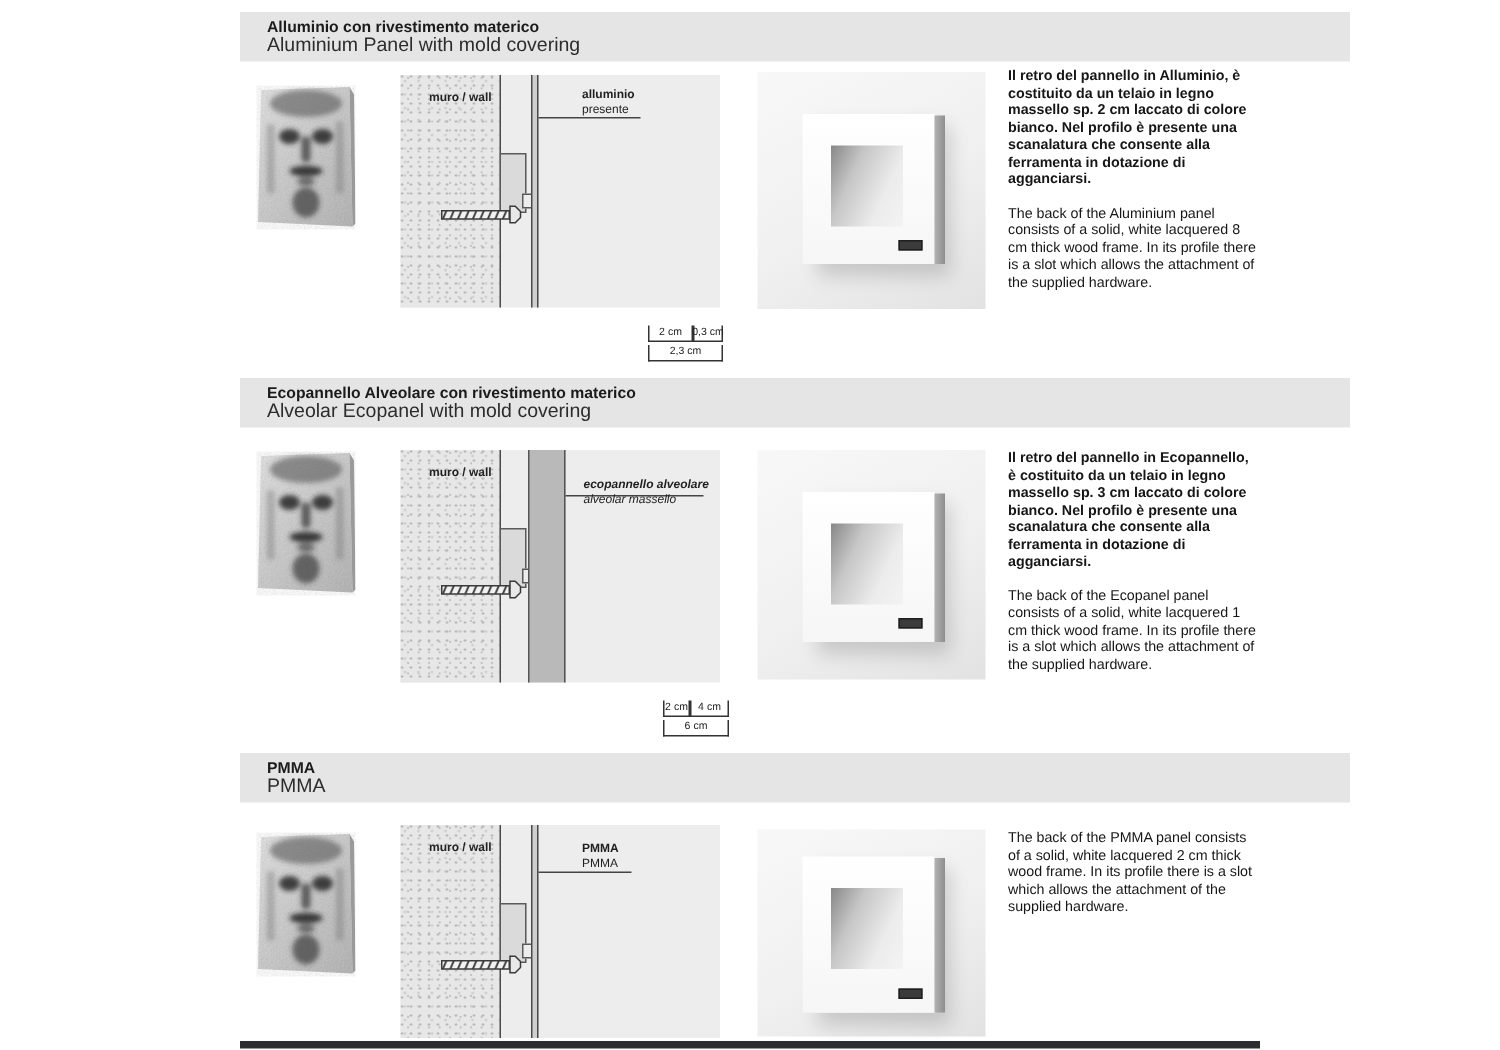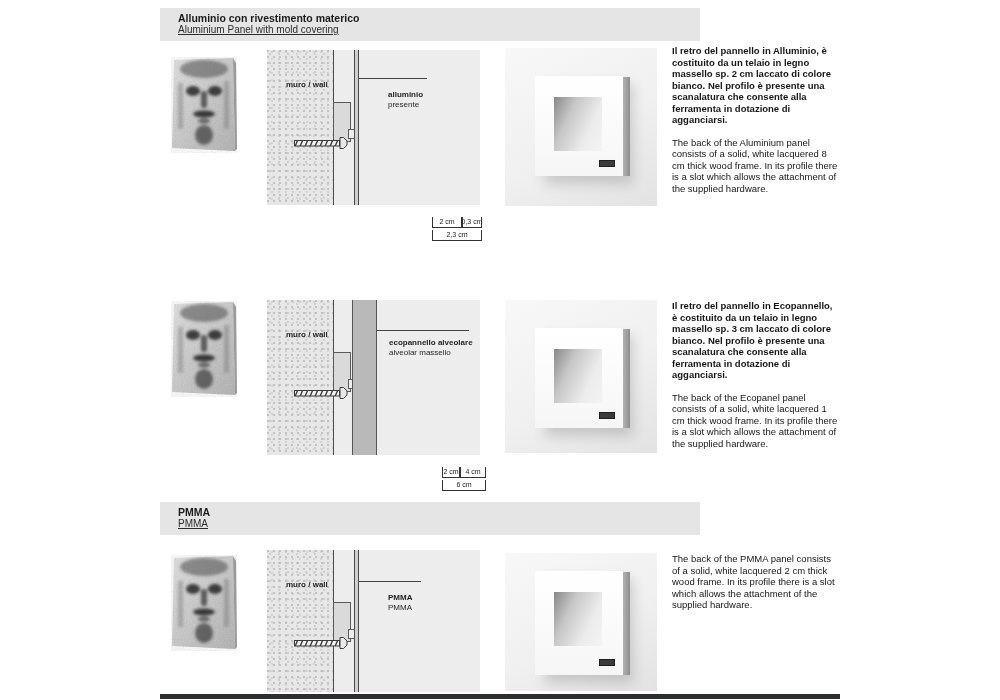--- a/index.html
+++ b/index.html
@@ -3,25 +3,25 @@
 <meta charset="utf-8">
 <style>
   * { margin:0; padding:0; box-sizing:border-box; }
   html,body { background:#ffffff; }
   .page {
     position:relative; width:1000px; height:700px; background:#fff;
     font-family:"Liberation Sans", sans-serif; overflow:hidden; color:#1c1c1c;
   }
   
   .section-header {
-    position:absolute; left:160px; width:540px; height:33px;
+    position:absolute; left:160px; width:740px; height:33px;
     background:#e5e5e5; padding:4px 0 0 18px;
   }
   .hdr-title { font-size:10.5px; font-weight:bold; color:#1b1b1b; line-height:12px; }
-  .hdr-sub   { font-size:10px; color:#2c2c2c; line-height:12px;text-decoration:underline; }
+  .hdr-sub   { font-size:13px; color:#2c2c2c; line-height:12px; }
   #hdr1 { top:8px; } #hdr2 { top:252px; } #hdr3 { top:502px; }
 
   
   .row { position:absolute; left:160px; width:680px; height:205px; }
   #row1 { top:45px; } #row2 { top:295px; } #row3 { top:545px; height:155px; }
 
   
   .artwork { position:absolute; left:11px; top:12px; width:66px; height:96px; }
   #row2 .artwork { top:6px; } #row3 .artwork { top:10px; }
   .artwork svg { width:100%; height:100%; display:block; }
@@ -32,41 +32,41 @@
   .wall {
     position:absolute; left:0; top:0; bottom:0; width:67px;
     background-color:#e7e7e7;
     background-image:
       radial-gradient(circle at 1px 1px, #b4b4b4 0.6px, transparent 1px),
       radial-gradient(circle at 3px 4px, #cecece 0.7px, transparent 1.1px),
       radial-gradient(circle at 5px 2px, #bdbdbd 0.5px, transparent 0.9px);
     background-size:6px 6px, 9px 9px, 7px 7px;
     border-right:1.5px solid #4a4a4a;
   }
-  .wall-label { position:absolute; left:19px; top:10px; font-size:8px; font-weight:bold; color:#222; white-space:nowrap;margin-top:20px; }
+  .wall-label { position:absolute; left:19px; top:10px; font-size:8px; font-weight:bold; color:#222; white-space:nowrap; }
   .bracket { position:absolute; left:66px; top:52px; width:18px; height:40px; background:#dadada; border:1px solid #5a5a5a; }
   .bracket-step { position:absolute; left:81px; top:79px; width:9px; height:10px; background:#ededed; border:1px solid #5a5a5a; }
   .screw { position:absolute; left:27px; top:86px; width:58px; height:14px; }
   .panel-thin {
     position:absolute; left:87px; top:0; bottom:0; width:5px; background:#cfcfcf;
     border-left:1.5px solid #4a4a4a; border-right:1.5px solid #4a4a4a;
   }
   .panel-thick {
     position:absolute; left:85px; top:0; bottom:0; width:25px; background:#b9b9b9;
     border-left:1px solid #555; border-right:1px solid #555;
   }
   .leader { position:absolute; height:0; border-top:1px solid #444; }
   .s1 .leader { left:92px;  top:28px; width:68px; }
   .s2 .leader { left:110px; top:30px; width:92px; }
   .s3 .leader { left:92px;  top:31px; width:62px; }
   .panel-label { position:absolute; font-size:8px; line-height:9.5px; color:#1f1f1f; white-space:nowrap; }
   .s1 .panel-label { left:121px; top:8px; }
-  .s2 .panel-label { left:122px; top:6px; }
+  .s2 .panel-label { left:122px; top:18px;font-style:italic; }
   .s3 .panel-label { left:121px; top:11px; }
-  .panel-label .l1 { font-weight:bold;margin-top:32px; }
+  .panel-label .l1 { font-weight:bold; }
 
   
   .dims { position:absolute; top:167px; }
   .s1 .dims { left:165px; } .s2 .dims { left:175px; }
   .dim-row { display:flex; margin-bottom:2px; }
   .dim-seg {
     position:relative; height:11px;
     border-bottom:1px solid #333; border-left:1px solid #333; border-right:1px solid #333;
   }
   .dim-label {
@@ -201,20 +201,24 @@
         <div class="opening"></div>
         <div class="plaque"></div>
       </div>
     </div>
     <div class="desc">
       <div class="it">Il retro del pannello in Alluminio, è costituito da un telaio in legno massello sp. 2 cm laccato di colore bianco.  Nel profilo è presente una scanalatura che consente alla ferramenta in dotazione di agganciarsi.</div>
       <div class="en">The back of the Aluminium panel consists of a solid, white lacquered 8 cm thick wood frame.  In its profile there is a slot which allows the attachment of the supplied hardware.</div>
     </div>
   </div>
 
+  <div class="section-header" id="hdr2">
+    <div class="hdr-title">Ecopannello Alveolare con rivestimento materico</div>
+    <div class="hdr-sub">Alveolar Ecopanel with mold covering</div>
+  </div>
   <div class="row s2" id="row2">
     <div class="artwork">
       <svg>
           <use href="#sym-artwork"></use>
         </svg>
     </div>
     <div class="diagram">
       <div class="wall"></div>
       <div class="wall-label">muro / wall</div>
       <div class="bracket"></div>

